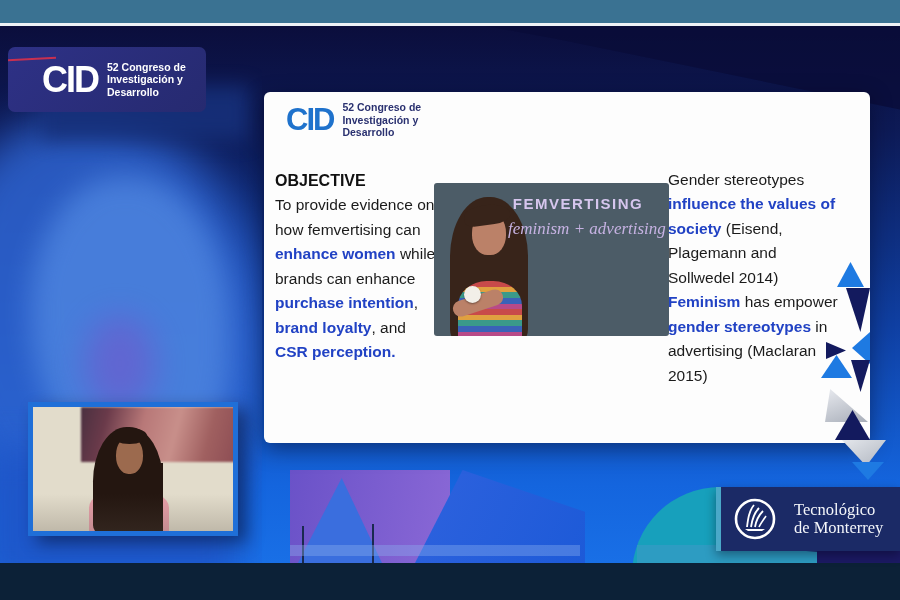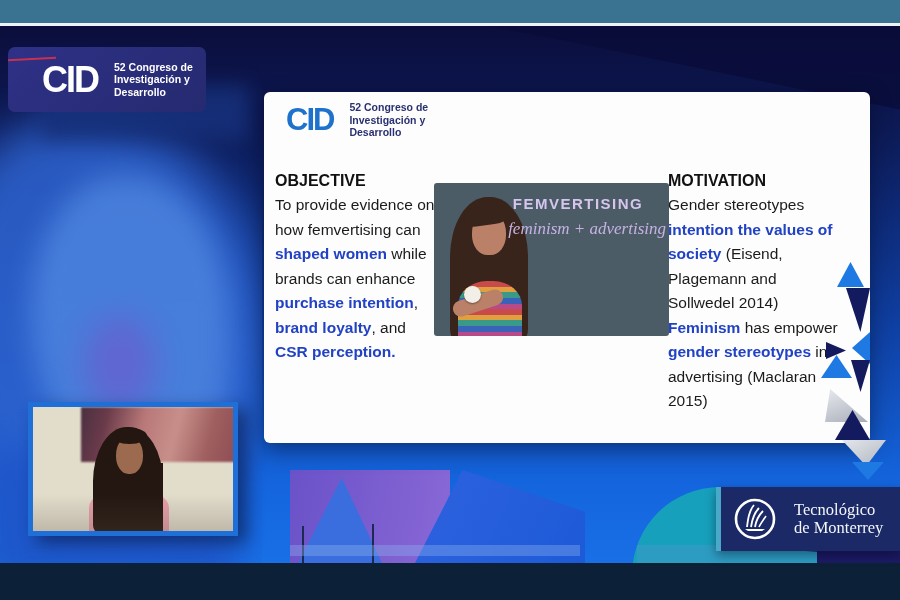--- a/index.html
+++ b/index.html
@@ -42,39 +42,39 @@
   .teal-para{position:absolute;left:637px;top:545px;width:180px;height:19px;background:#2d9cc2;
     clip-path:polygon(0 0,44% 0,100% 35%,100% 100%,0 100%);}
   
   .corner-logo{position:absolute;left:8px;top:47px;width:198px;height:65px;
     background:linear-gradient(135deg,#2e3186,#262a70);border-radius:7px;
     display:flex;align-items:center;padding-left:34px;box-sizing:border-box;}
   .red-line{position:absolute;left:0px;top:11px;width:48px;height:2px;background:#c83050;
     transform:rotate(-3deg);}
   .cid-glyph{font-weight:700;letter-spacing:-2px;line-height:1;}
   .corner-logo .cid-glyph{font-size:36px;color:#ffffff;}
-  .logo-sub{font-size:10.5px;font-weight:bold;line-height:1.2;margin-left:16px;}
+  .logo-sub{font-size:10.5px;font-weight:bold;line-height:1.2;margin-left:9px;}
   .corner-logo .logo-sub{color:#ffffff;}
   
   .slide{position:absolute;left:264px;top:92px;width:606px;height:351px;background:#fdfdfd;
     border-radius:6px;box-shadow:0 6px 22px rgba(0,0,20,.45);}
   .slide-logo{position:absolute;left:22px;top:9px;display:flex;align-items:center;}
   .slide-logo .cid-glyph{font-size:31px;color:#1f72cc;}
   .slide-logo .logo-sub{color:#2a3170;}
   .col{position:absolute;font-size:15.5px;line-height:1.58;color:#1b1b1b;}
   .col-heading{font-weight:bold;font-size:16px;color:#111;}
   .hl{color:#2142c4;font-weight:bold;}
   .obj-col{left:11px;top:76px;width:163px;}
   .mot-col{left:404px;top:76px;width:176px;}
   
   .fem-img{position:absolute;left:170px;top:91px;width:235px;height:153px;
     background:#4c5c67;border-radius:3px;overflow:hidden;}
   .fem-title{position:absolute;left:68px;top:12px;width:152px;text-align:center;
     font-size:15px;font-weight:900;letter-spacing:1.5px;color:#d6c6ee;}
-  .fem-sub{position:absolute;left:74px;top:36px;width:158px;text-align:right;
+  .fem-sub{position:absolute;left:74px;top:36px;width:158px;text-align:left;
     font-family:"Liberation Serif",serif;font-style:italic;font-size:17px;color:#c6b2e2;}
   .girl-hair{position:absolute;left:16px;top:14px;width:78px;height:150px;background:#38241a;
     border-radius:48% 48% 22% 22%/40% 40% 12% 12%;}
   .girl-face{position:absolute;left:38px;top:28px;width:34px;height:44px;background:#bb8168;
     border-radius:50% 50% 45% 45%;}
   .girl-fringe{position:absolute;left:30px;top:22px;width:46px;height:20px;background:#38241a;
     border-radius:50% 60% 40% 30%;transform:rotate(-8deg);}
   .girl-top{position:absolute;left:24px;top:98px;width:64px;height:55px;
     background:repeating-linear-gradient(180deg,#c84a4a 0 6px,#e0a040 6px 11px,#3a9a8a 11px 17px,#3a62b8 17px 23px,#b84a88 23px 28px);
     border-radius:45% 45% 0 0;}
@@ -164,37 +164,36 @@
       <span class="cid-glyph">CID</span>
       <div class="logo-sub">
         <div>52 Congreso de</div>
         <div>Investigación y</div>
         <div>Desarrollo</div>
       </div>
     </div>
 
     <div class="col obj-col">
       <div class="col-heading">OBJECTIVE</div>
-      <div><span>To provide evidence on how femvertising can </span><span class="hl">shaped women</span><span> while brands can enhance </span><span class="hl">purchase intention</span><span>, </span><span class="hl">brand loyalty</span><span>, and </span><span class="hl">CSR perception.</span></div>
+      <div><span>To provide evidence on how femvertising can </span><span class="hl">enhance women</span><span> while brands can enhance </span><span class="hl">purchase intention</span><span>, </span><span class="hl">brand loyalty</span><span>, and </span><span class="hl">CSR perception.</span></div>
     </div>
 
     <div class="fem-img">
       <div class="girl-hair"></div>
       <div class="girl-top"></div>
       <div class="girl-arm"></div>
       <div class="girl-ball"></div>
       <div class="girl-face"></div>
       <div class="girl-fringe"></div>
       <div class="fem-title">FEMVERTISING</div>
       <div class="fem-sub">feminism + advertising</div>
     </div>
 
     <div class="col mot-col">
-      <div class="col-heading">MOTIVATION</div>
-      <div><span>Gender stereotypes </span><span class="hl">intention the values of society</span><span> (Eisend, Plagemann and Sollwedel 2014) </span><span class="hl">Feminism</span><span> has empower </span><span class="hl">gender stereotypes</span><span> in advertising (Maclaran 2015)</span></div>
+      <div><span>Gender stereotypes </span><span class="hl">influence the values of society</span><span> (Eisend, Plagemann and Sollwedel 2014) </span><span class="hl">Feminism</span><span> has empower </span><span class="hl">gender stereotypes</span><span> in advertising (Maclaran 2015)</span></div>
     </div>
 
     <div class="tri tri-blue" style="left:573px;top:170px;width:27px;height:25px;clip-path:polygon(50% 0,100% 100%,0 100%);"></div>
     <div class="tri tri-navy" style="left:582px;top:196px;width:24px;height:44px;clip-path:polygon(0 0,100% 0,60% 100%);"></div>
     <div class="tri tri-blue" style="left:588px;top:240px;width:18px;height:32px;clip-path:polygon(0 50%,100% 0,100% 100%);"></div>
     <div class="tri tri-navy" style="left:562px;top:250px;width:20px;height:17px;clip-path:polygon(0 0,100% 50%,0 100%);"></div>
     <div class="tri tri-blue" style="left:557px;top:263px;width:31px;height:23px;clip-path:polygon(50% 0,100% 100%,0 100%);"></div>
     <div class="tri tri-navy" style="left:587px;top:268px;width:19px;height:32px;clip-path:polygon(0 0,100% 0,50% 100%);"></div>
     <div class="tri tri-silver" style="left:561px;top:297px;width:43px;height:33px;clip-path:polygon(12% 0,100% 100%,0 100%);"></div>
     <div class="tri tri-navy" style="left:571px;top:318px;width:35px;height:30px;clip-path:polygon(50% 0,100% 100%,0 100%);"></div>

